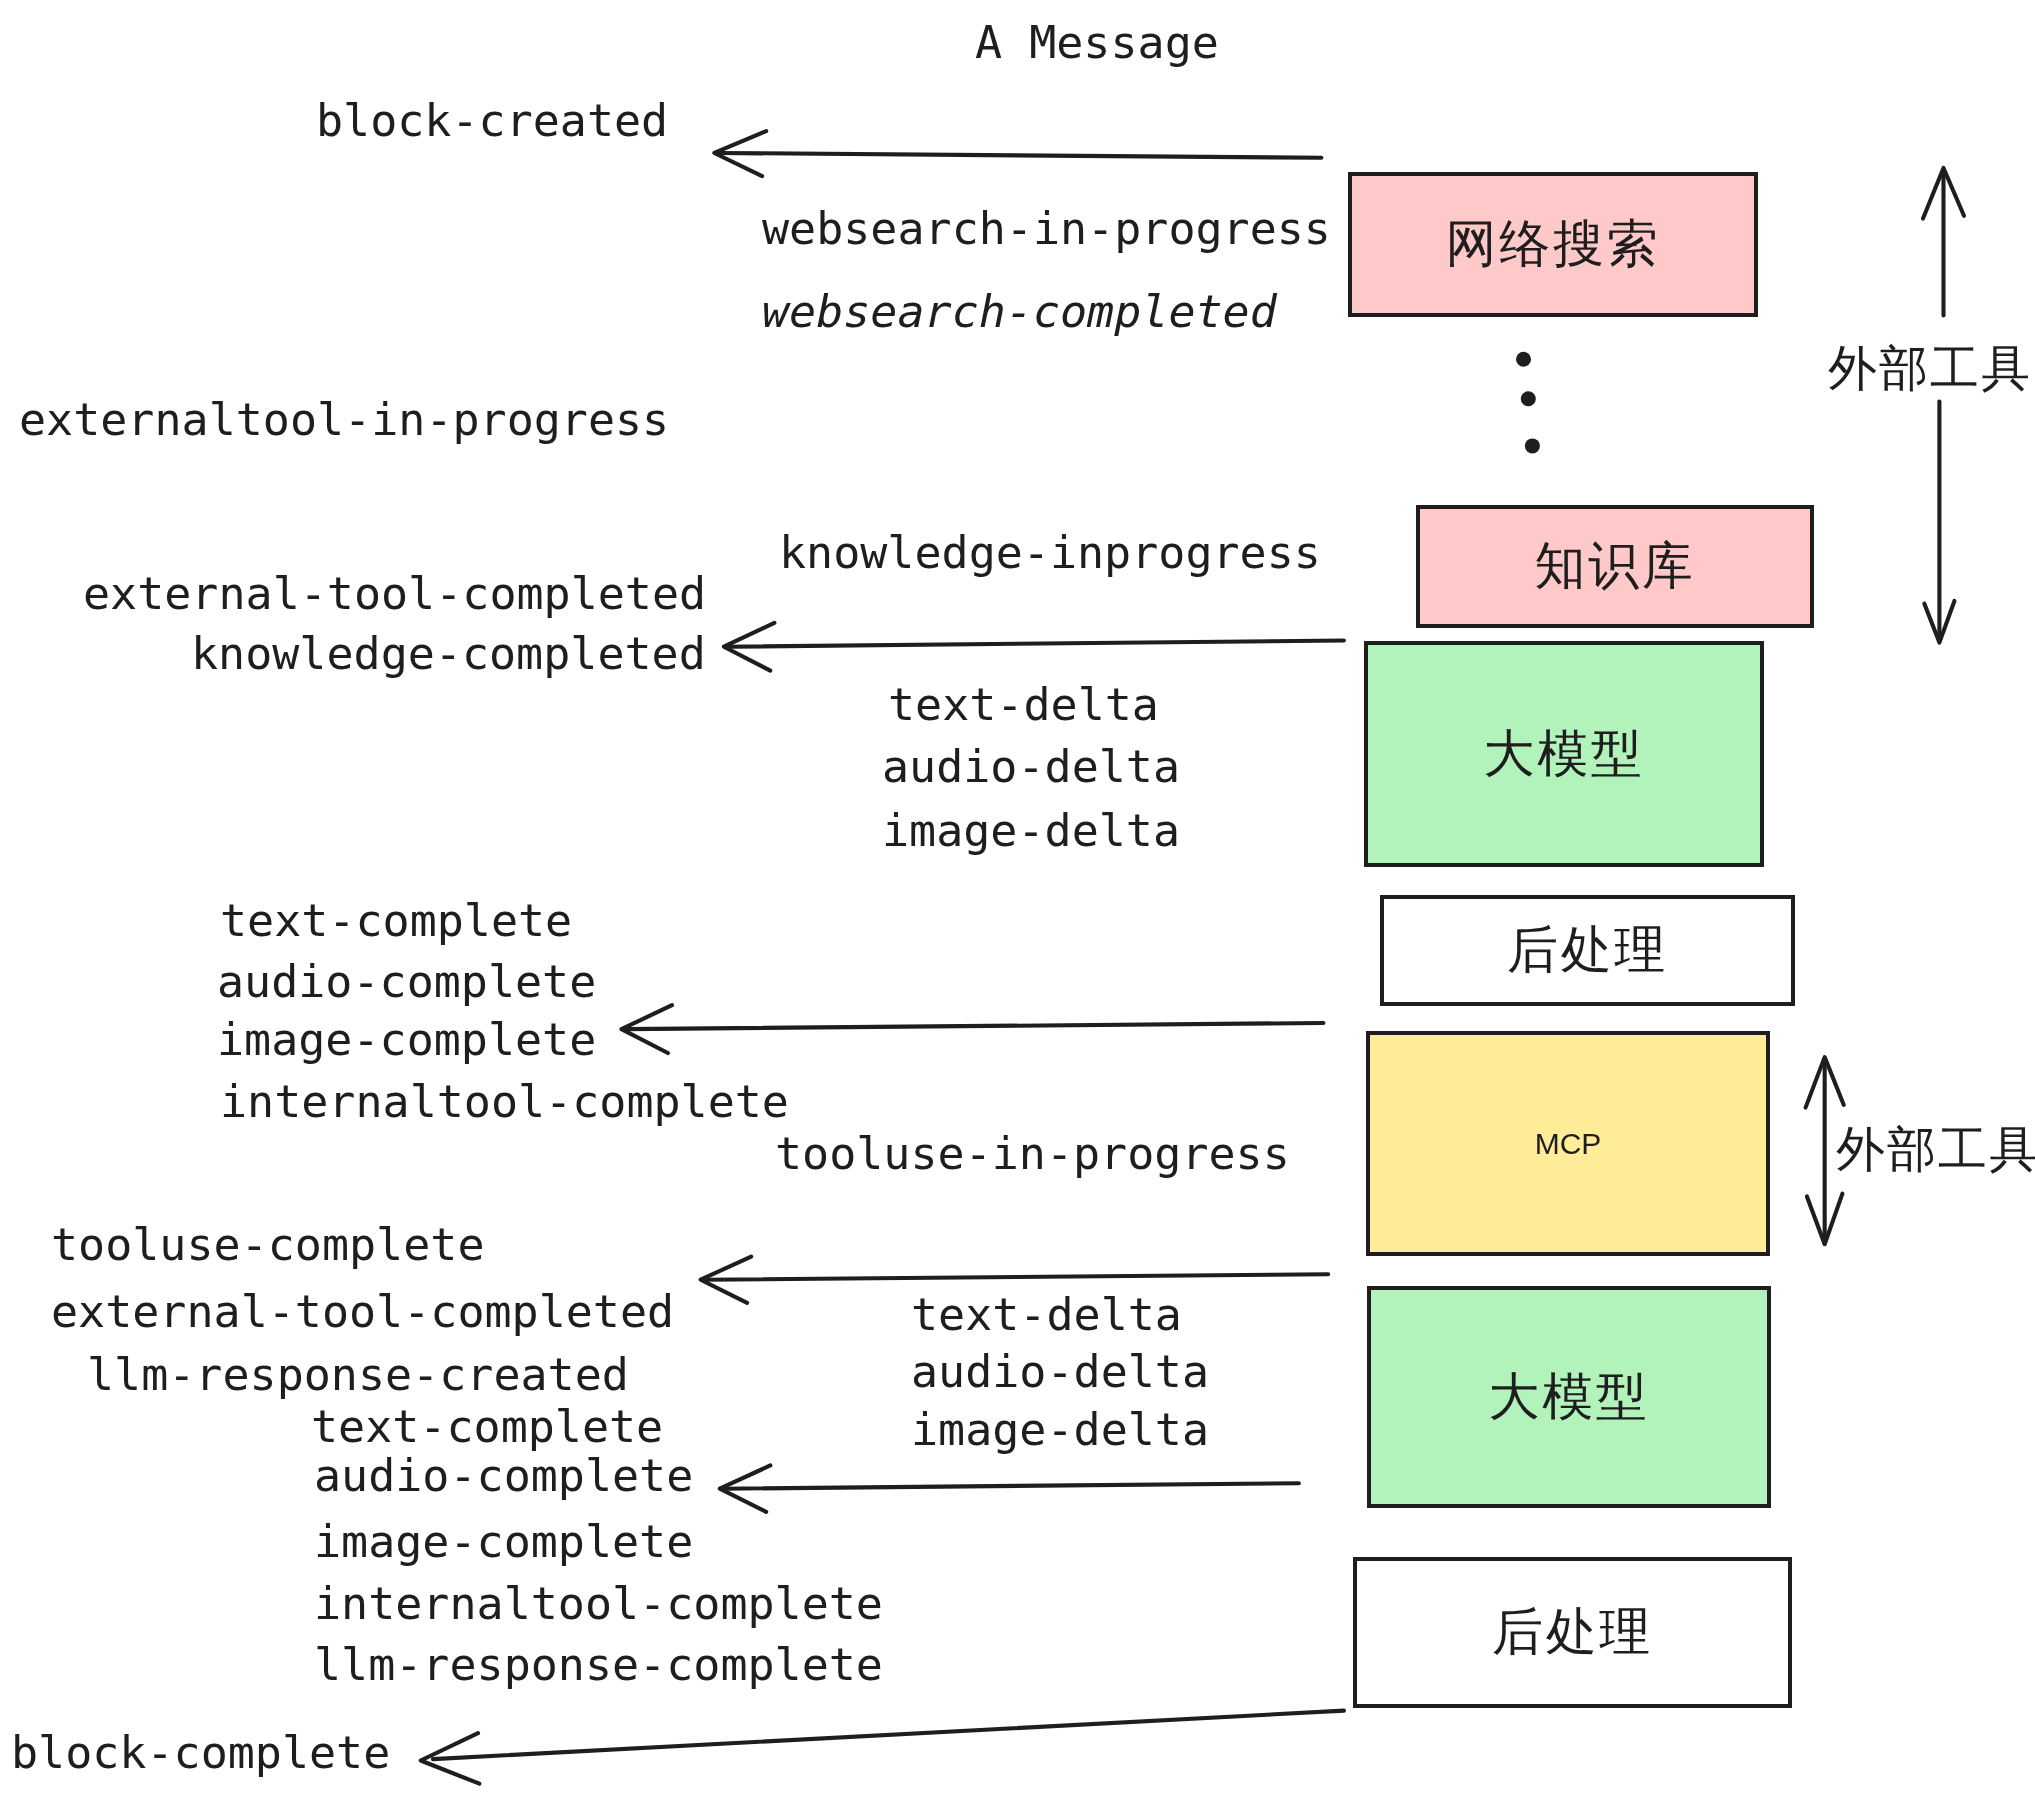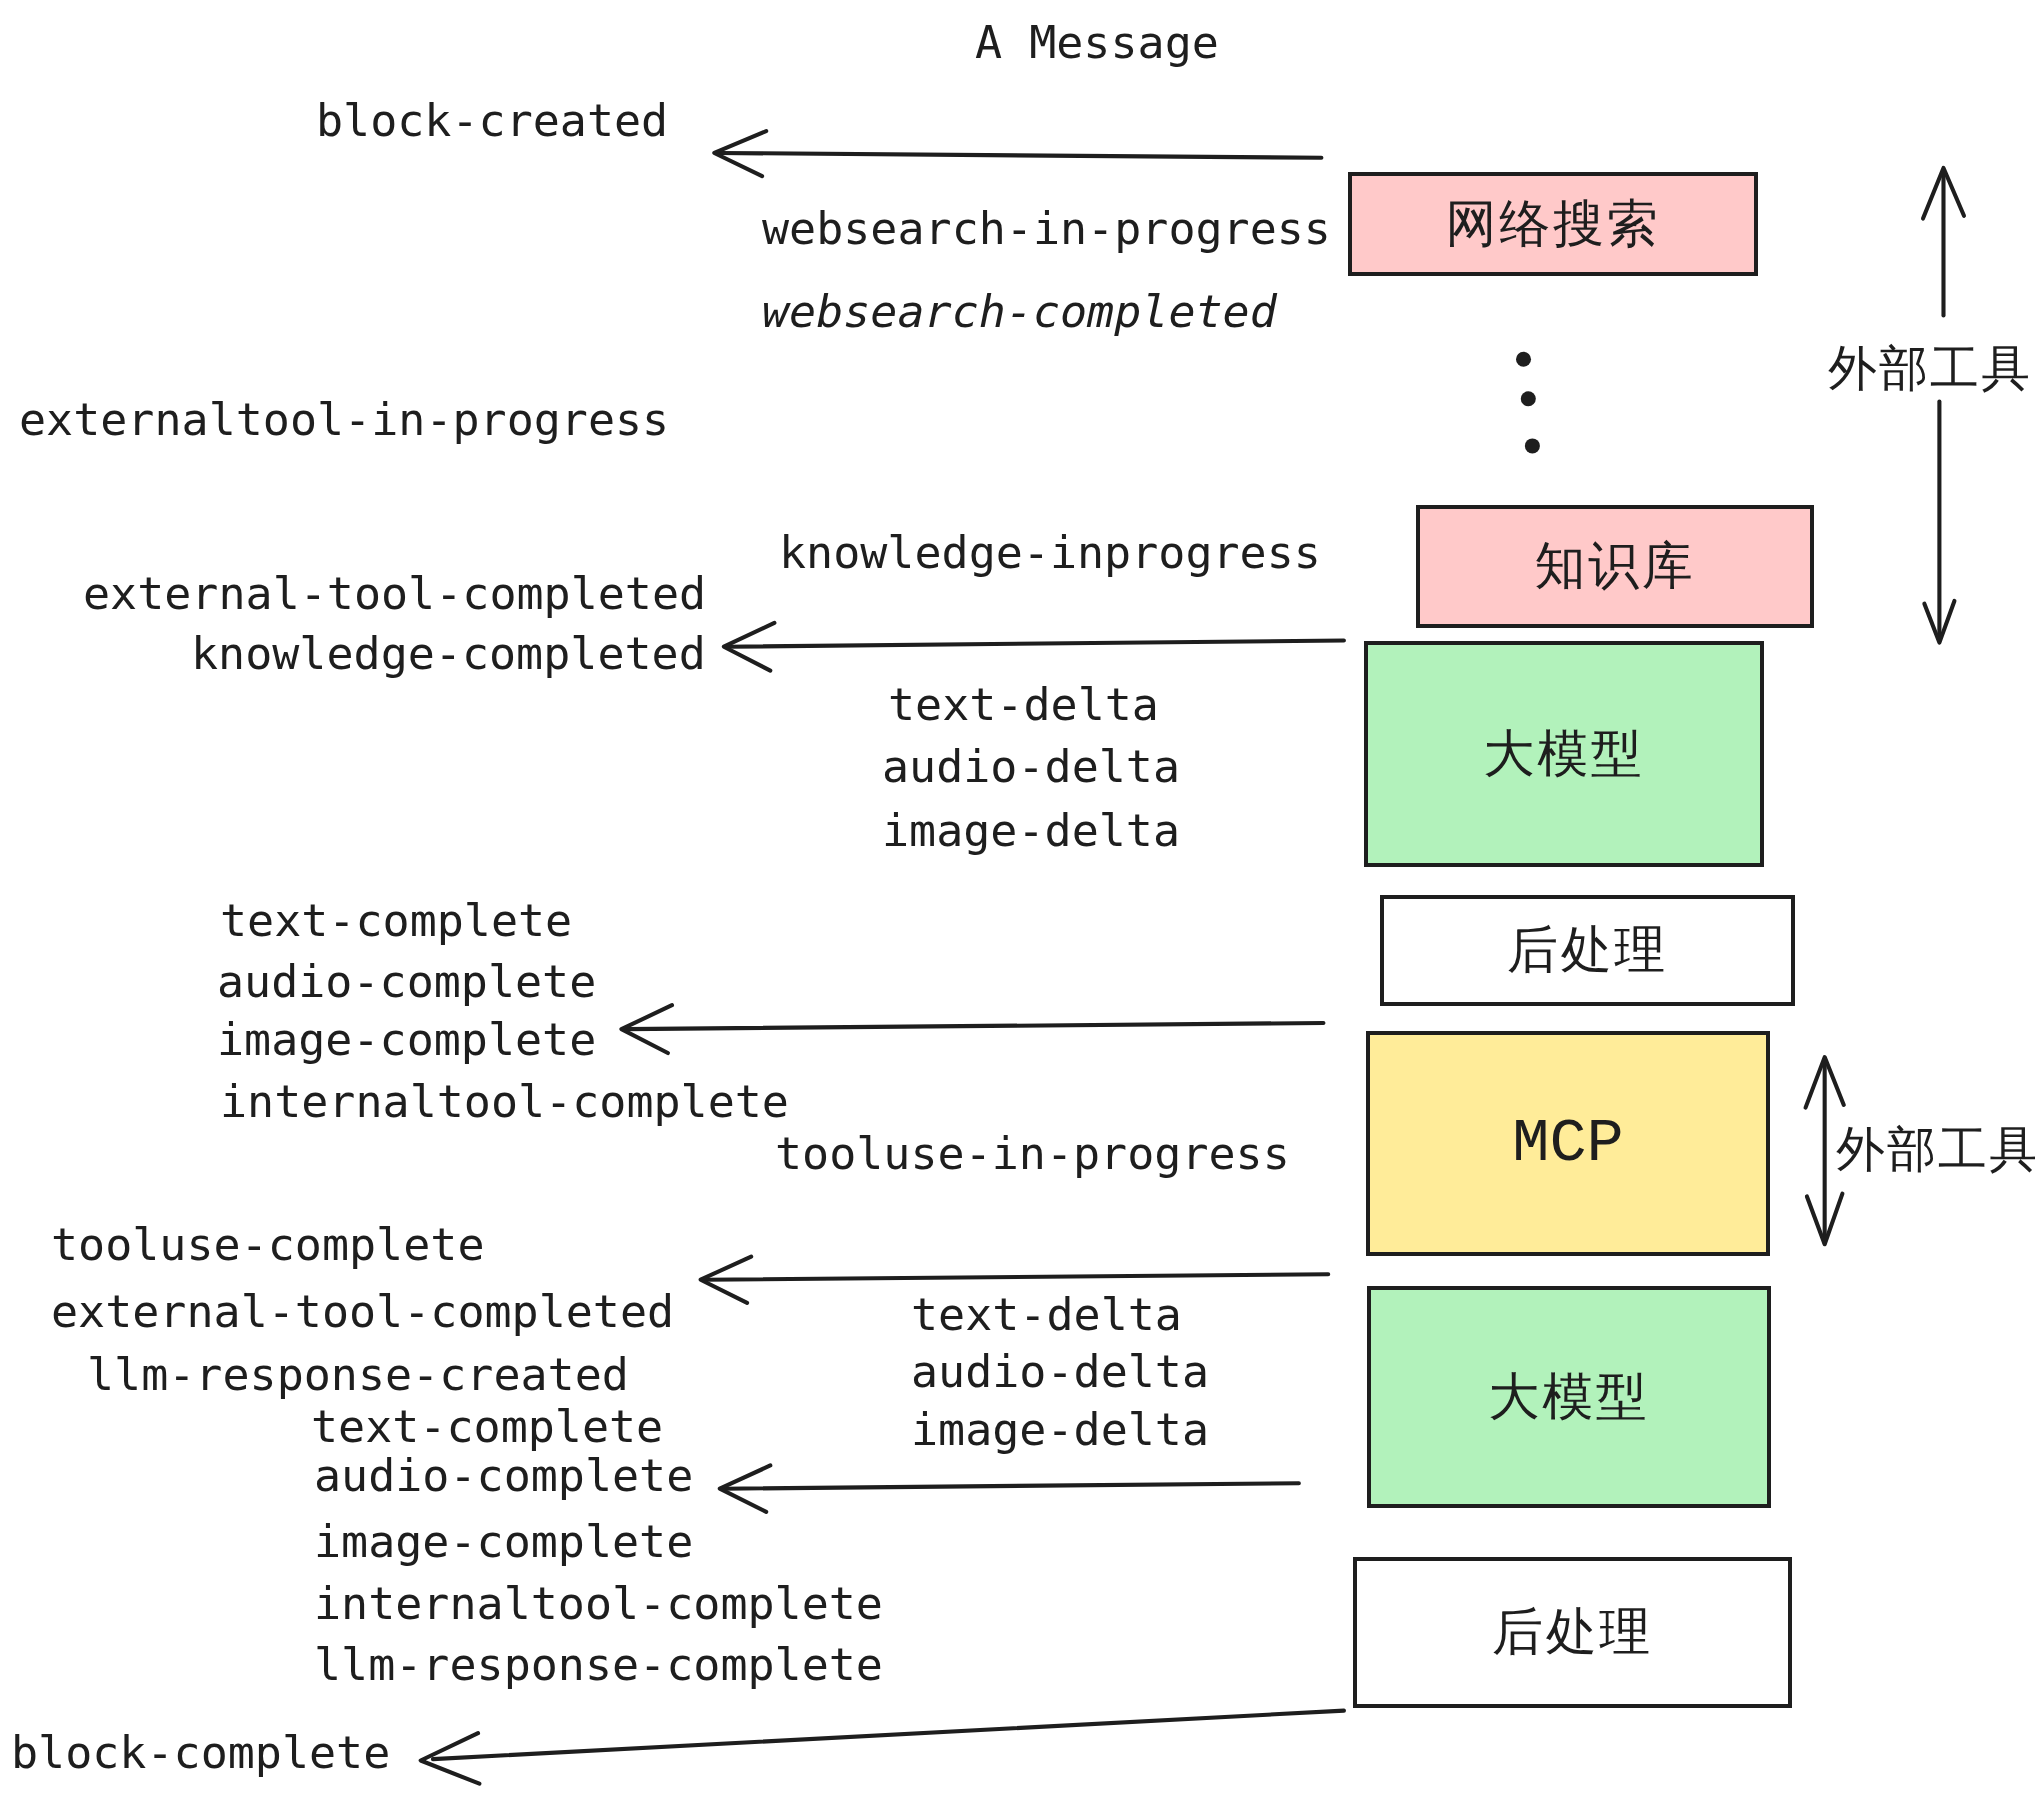--- a/index.html
+++ b/index.html
@@ -31,22 +31,22 @@
   }
   .pink   { background:#ffc9c9; }
   .green  { background:#b2f2bb; }
   .yellow { background:#ffec99; }
   .white  { background:#ffffff; }
   .boxlabel {
     font-family:"Liberation Sans", sans-serif;
     font-size:51px; color:#1e1e1e; letter-spacing:2.7px; white-space:nowrap;
   }
   .monolabel {
-    font-family:Liberation Mono, monospace;
-    font-size:62px; color:#1e1e1e; white-space:nowrap;
+    font-family:Liberation Sans, sans-serif;
+    font-size:30px; color:#1e1e1e; white-space:nowrap;
   }
   .sidelabel {
     position:absolute;
     font-family:"Liberation Sans", sans-serif;
     font-size:49px; color:#1e1e1e; letter-spacing:2px; white-space:nowrap;
   }
 </style>
 </head>
 <body>
 
@@ -110,21 +110,21 @@
   <div class="t" style="left:911px; top:1291px;">text-delta</div>
   <div class="t" style="left:911px; top:1348px;">audio-delta</div>
   <div class="t" style="left:911px; top:1406px;">image-delta</div>
   <div class="t" style="left:311px;  top:1403px;">text-complete</div>
   <div class="t" style="left:314px;  top:1452px;">audio-complete</div>
   <div class="t" style="left:314px;  top:1518px;">image-complete</div>
   <div class="t" style="left:314px;  top:1580px;">internaltool-complete</div>
   <div class="t" style="left:314px;  top:1641px;">llm-response-complete</div>
   <div class="t" style="left:11px;   top:1729px;">block-complete</div>
 
-  <div class="box pink" style="left:1348px; top:172px; width:410px; height:104px;">
+  <div class="box pink" style="left:1348px; top:172px; width:410px; height:145px;">
     <span class="boxlabel">网络搜索</span>
   </div>
 
   <div class="box pink" style="left:1416px; top:505px; width:398px; height:123px;">
     <span class="boxlabel">知识库</span>
   </div>
 
   <div class="box green" style="left:1364px; top:641px; width:400px; height:226px;">
     <span class="boxlabel">大模型</span>
   </div>

